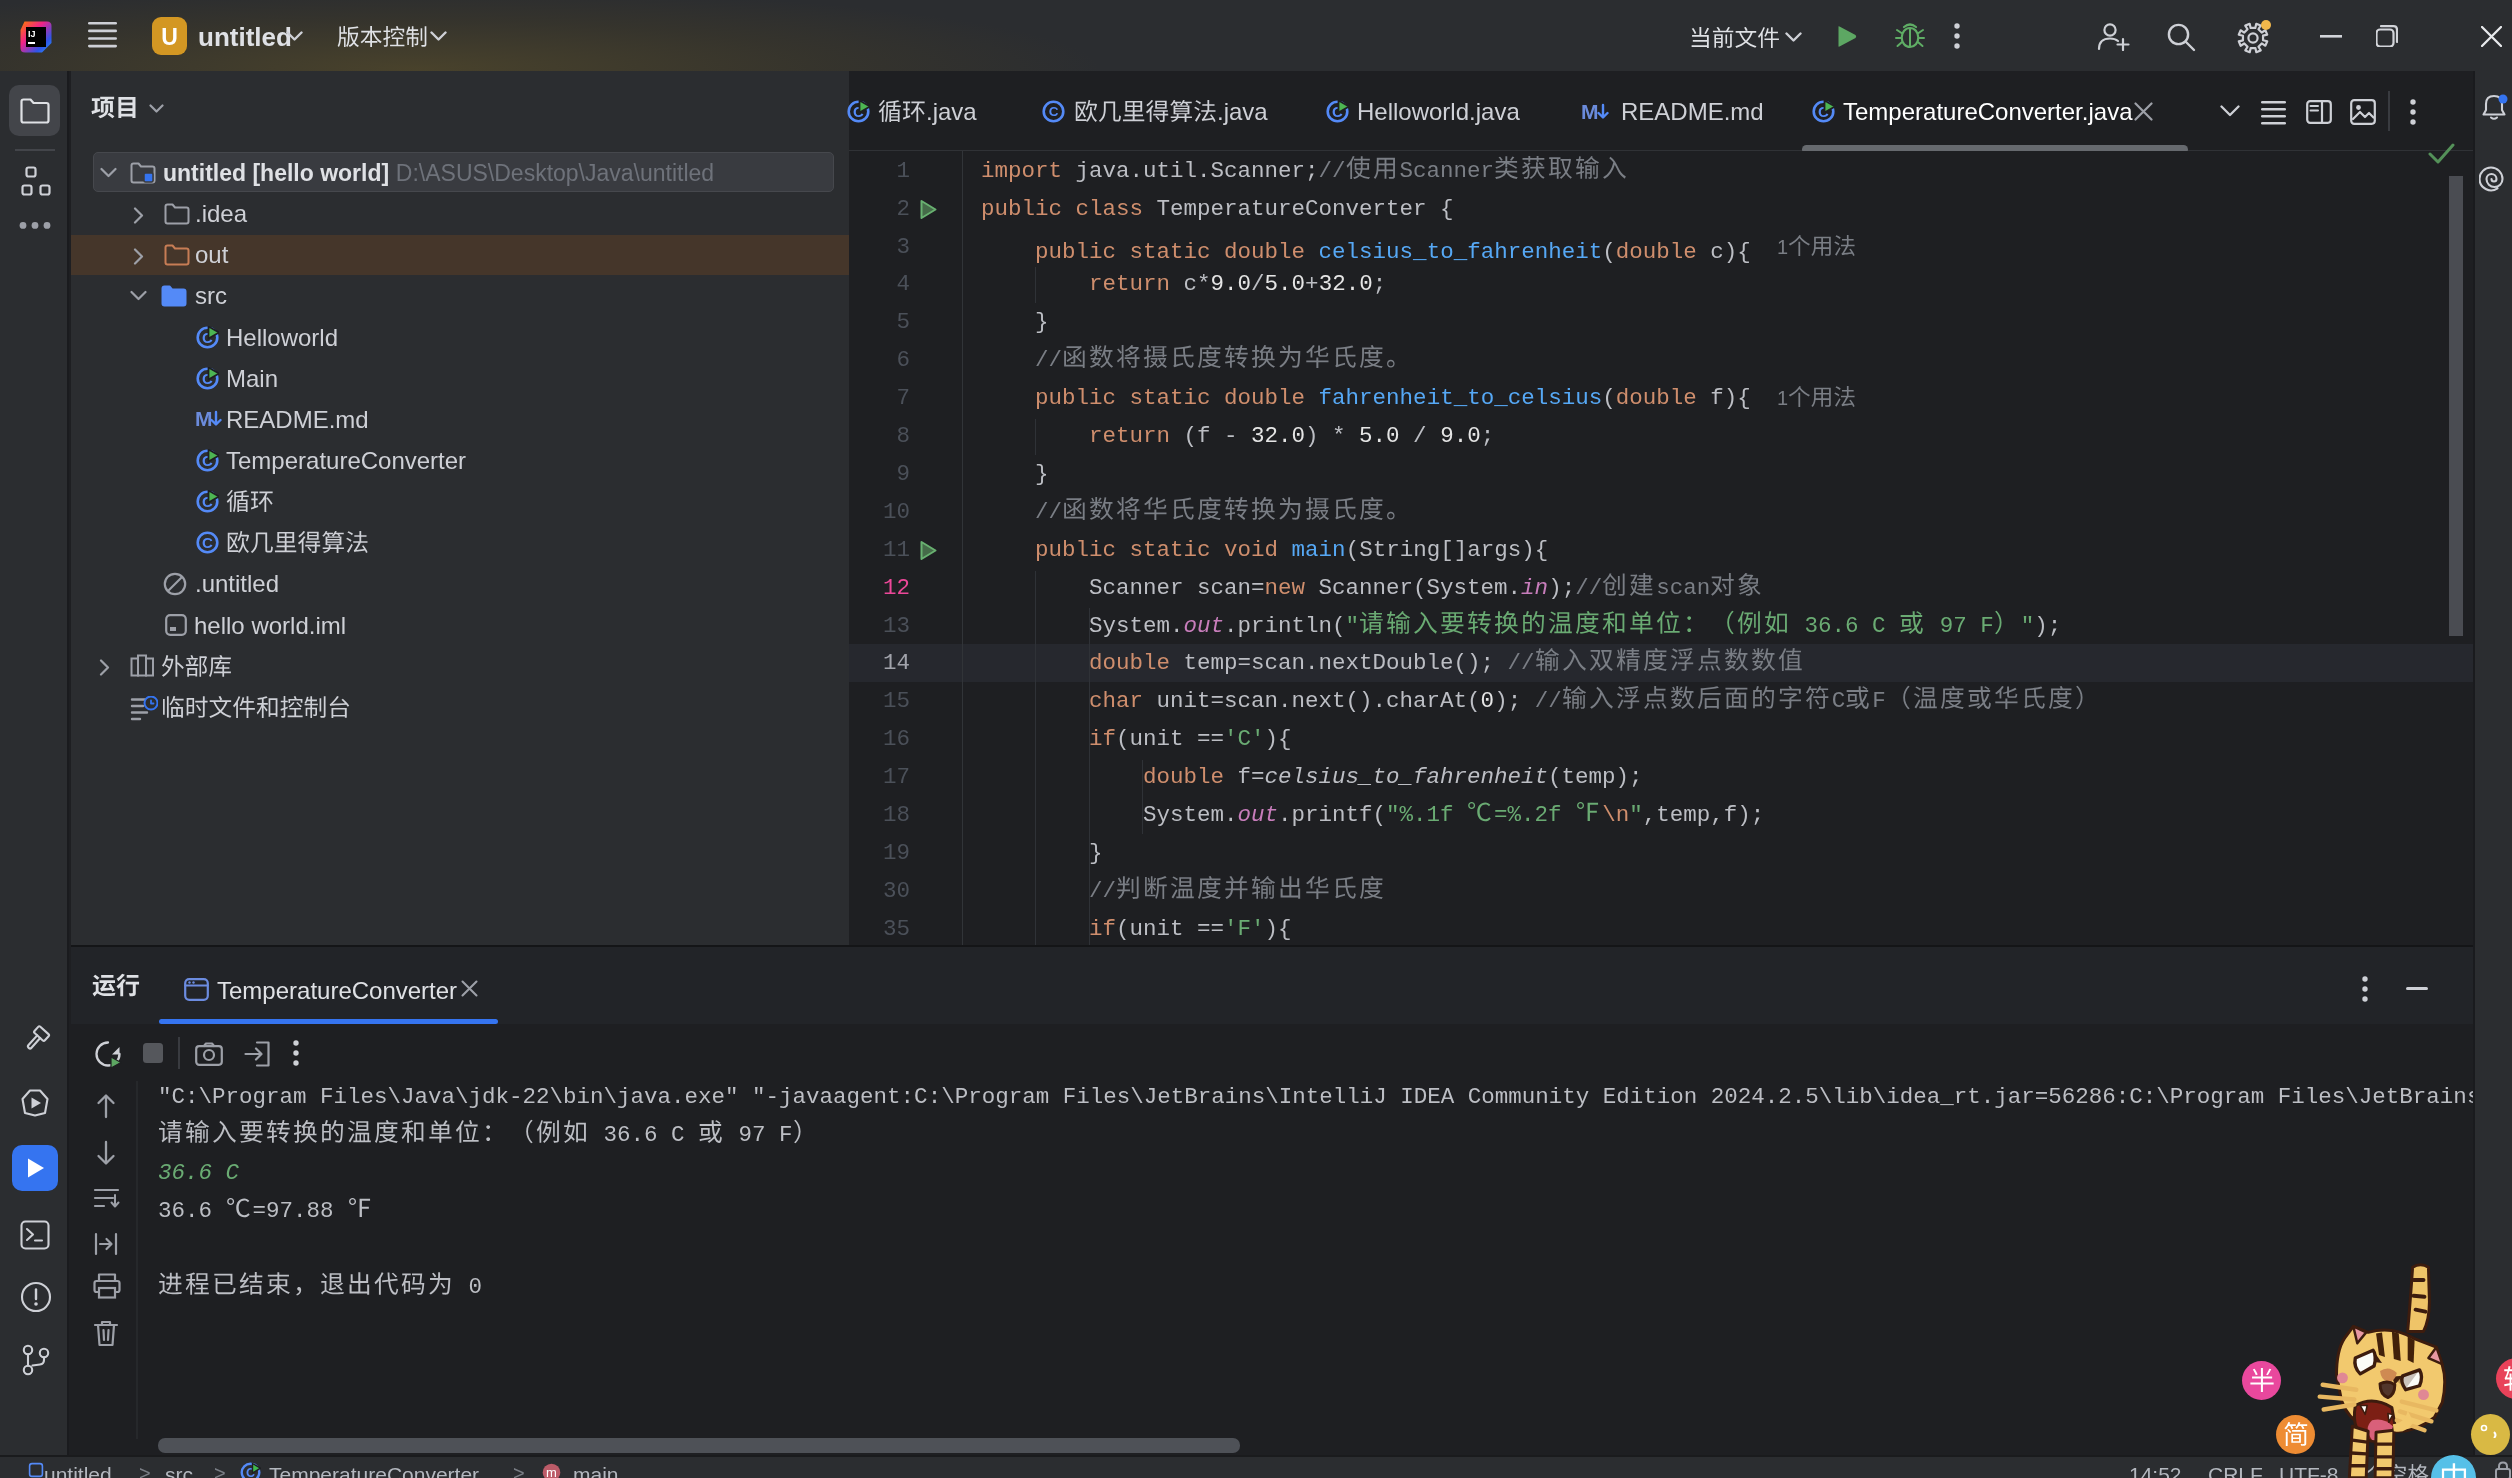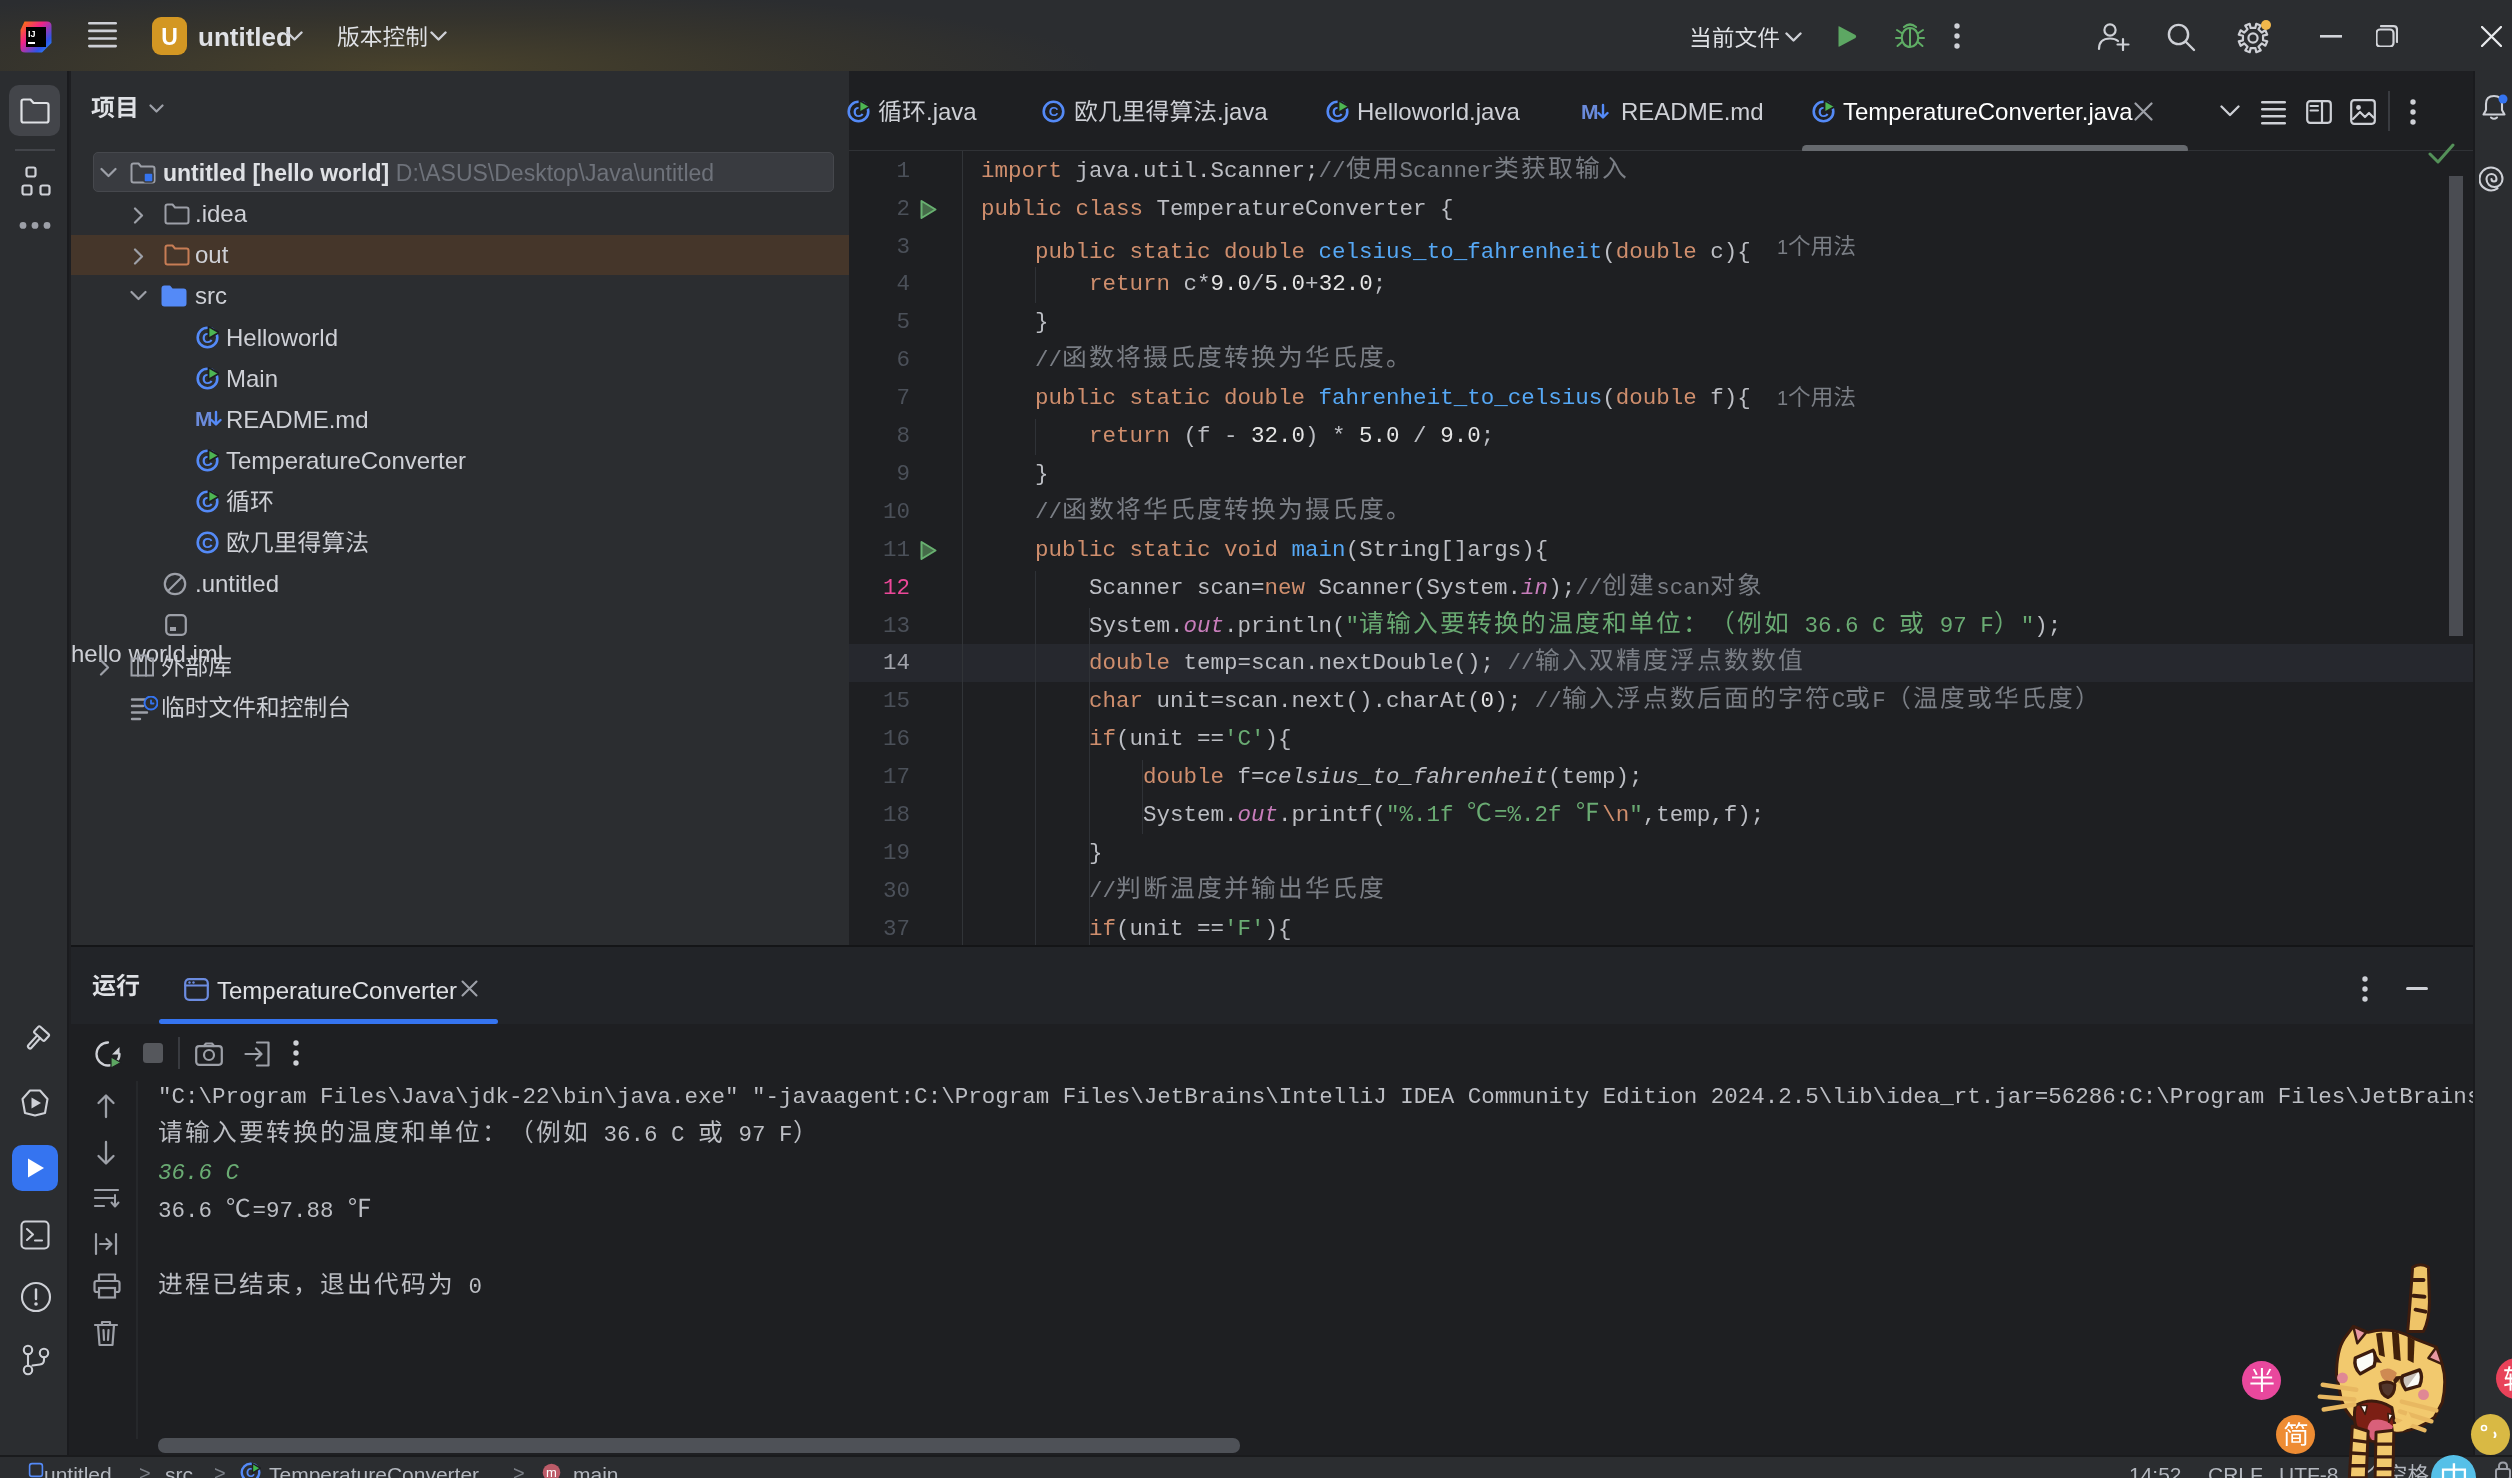--- a/index.html
+++ b/index.html
@@ -229,21 +229,21 @@
     </svg></div>
 <svg style="position:absolute;left:163px;top:572px;width:24px;height:24px;" viewBox="0 0 24 24" fill="none">
     <circle cx="12" cy="12" r="10.2" stroke="#9DA0A8" stroke-width="2.2"></circle>
     <path d="M5 19 L19 5" stroke="#9DA0A8" stroke-width="2.2" stroke-linecap="round" stroke-linejoin="round"></path>
   </svg>
 <div class="tr" style="top:563px;padding-left:124px">.untitled</div>
 <svg style="position:absolute;left:165px;top:614px;width:22px;height:22px;" viewBox="0 0 22 22" fill="none">
     <rect x="1.2" y="1.2" width="19.6" height="19.6" rx="4" stroke="#9DA0A8" stroke-width="2.2"></rect>
     <rect x="5" y="13" width="6" height="4" fill="#9DA0A8"></rect>
   </svg>
-<div class="tr" style="top:633px;">hello world.iml</div>
+<div class="tr" style="top:605px;padding-left:123px">hello world.iml</div>
 <svg style="position:absolute;left:99px;top:659px;width:11px;height:17px;" viewBox="0 0 11 17" fill="none">
     <path d="M2 1.5 L9 8.5 L2 15.5" stroke="#9DA0A8" stroke-width="2.2" stroke-linecap="round" stroke-linejoin="round"></path>
   </svg>
 <svg style="position:absolute;left:130px;top:654px;width:26px;height:24px;" viewBox="0 0 26 24" fill="none">
     <rect x="1.5" y="4.5" width="6.5" height="17" stroke="#9DA0A8" stroke-width="2"></rect>
     <rect x="8" y="1.5" width="8" height="20" stroke="#9DA0A8" stroke-width="2"></rect>
     <rect x="16" y="4.5" width="7" height="17" stroke="#9DA0A8" stroke-width="2"></rect>
   </svg>
 <div class="tr" style="top:646px;padding-left:90px"><svg class="j" style="width:71px;height:24px;vertical-align:-2.7px;" viewBox="0 0 3.0000 1" fill="#CED0D6">
       <use href="#g18" x="0.0000"></use>
@@ -348,21 +348,21 @@
 <div class="ln" style="left:849px;top:531px;color:#4B5059">11</div>
 <div class="ln" style="left:849px;top:569px;color:#ec4899">12</div>
 <div class="ln" style="left:849px;top:607px;color:#4B5059">13</div>
 <div class="ln" style="left:849px;top:644px;color:#A1A3AB">14</div>
 <div class="ln" style="left:849px;top:682px;color:#4B5059">15</div>
 <div class="ln" style="left:849px;top:720px;color:#4B5059">16</div>
 <div class="ln" style="left:849px;top:758px;color:#4B5059">17</div>
 <div class="ln" style="left:849px;top:796px;color:#4B5059">18</div>
 <div class="ln" style="left:849px;top:834px;color:#4B5059">19</div>
 <div class="ln" style="left:849px;top:872px;color:#4B5059">30</div>
-<div class="ln" style="left:849px;top:910px;color:#4B5059">37</div>
+<div class="ln" style="left:849px;top:910px;color:#4B5059">35</div>
 <svg style="position:absolute;left:919px;top:199px;width:19px;height:21px;" viewBox="0 0 19 21" fill="none">
     <path d="M2.5 2 L16.5 10.5 L2.5 19 Z" fill="#456B49"></path>
     <path d="M2.5 2 L16.5 10.5 L2.5 19 Z" stroke="#68B070" stroke-width="2" stroke-linecap="round" stroke-linejoin="round"></path>
   </svg>
 <svg style="position:absolute;left:919px;top:540px;width:19px;height:21px;" viewBox="0 0 19 21" fill="none">
     <path d="M2.5 2 L16.5 10.5 L2.5 19 Z" fill="#456B49"></path>
     <path d="M2.5 2 L16.5 10.5 L2.5 19 Z" stroke="#68B070" stroke-width="2" stroke-linecap="round" stroke-linejoin="round"></path>
   </svg>
 <div class="ab" style="left:962px;top:151px;width:1px;height:796px;background:#313438"></div>
 <div class="ab" style="left:1035px;top:267px;width:1px;height:36px;background:#2F3237"></div>

